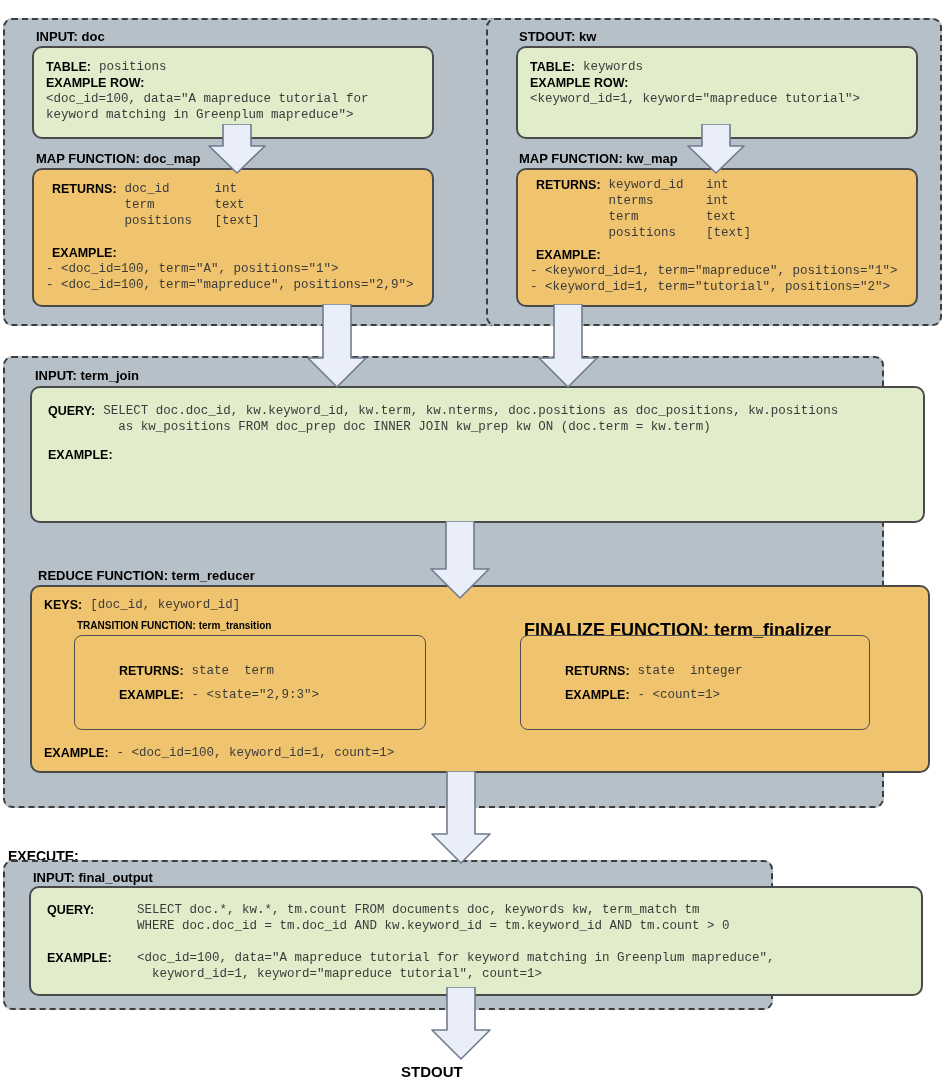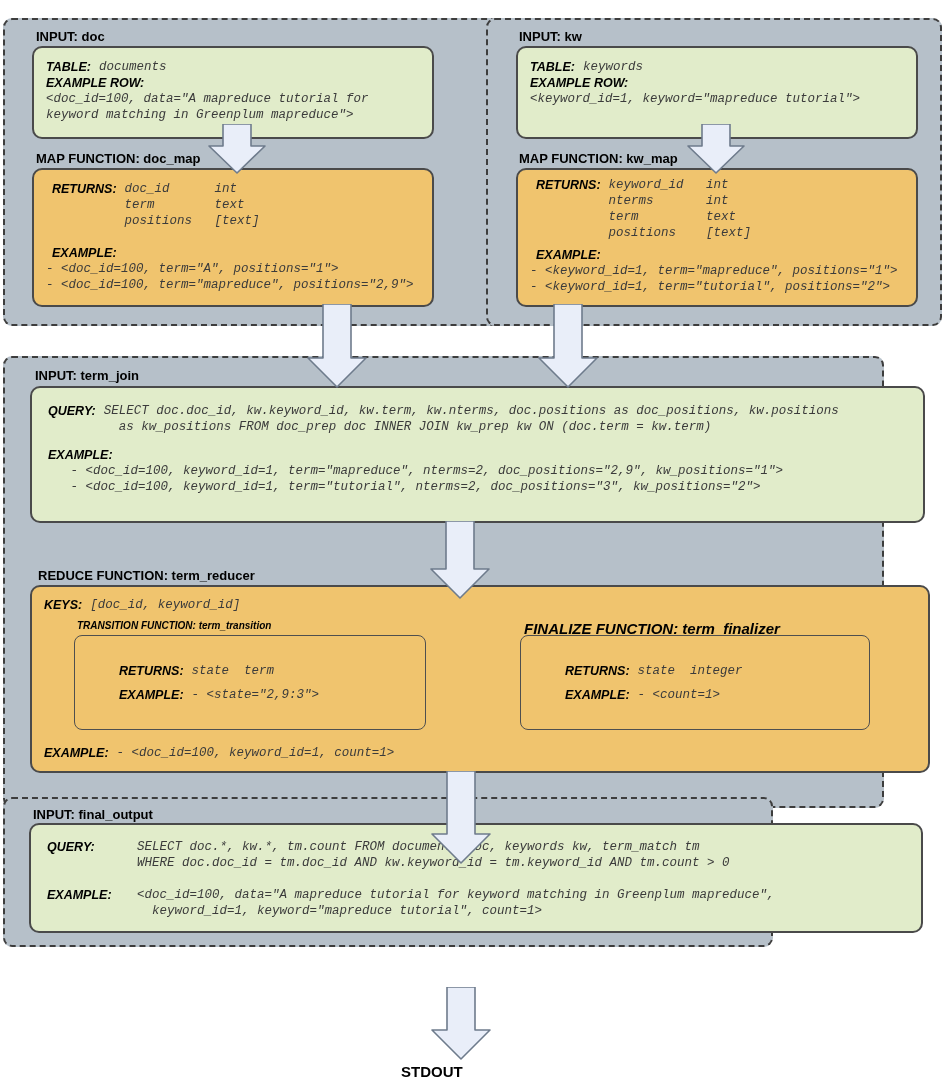--- a/index.html
+++ b/index.html
@@ -8,21 +8,21 @@
     position:relative; width:946px; height:1089px;
     font-family:"Liberation Sans", sans-serif; background:#fff; overflow:hidden;
   }
   .task-title { position:absolute; font-size:14px; font-weight:bold; color:#000; white-space:nowrap;margin-top:28px; }
   .task-box {
     position:absolute; background:#b6c0c9; border:2px dashed #3d3d3d; border-radius:9px;
   }
   .sub-title { position:absolute; font-size:13px; font-weight:bold; color:#000; white-space:nowrap; }
   .io-box {
     position:absolute; border:2px solid #4a4a4a; border-radius:10px;
-    padding:11px 12px 8px 12px; overflow:hidden;font-style:italic;
+    padding:11px 12px 8px 12px; overflow:hidden;
   }
   .green  { background:#e1ecca; }
   .orange { background:#f0c46e; }
   .inner-box {
     position:absolute; border:1px solid #4f4f4f; border-radius:8px;
     background:transparent; padding:27px 0 0 44px; overflow:hidden;
   }
   .lbl { font-size:12.5px; font-weight:bold; color:#000; white-space:nowrap; line-height:16px; }
   pre.code {
     margin:0; font-family:"Liberation Mono", monospace;
@@ -46,21 +46,21 @@
 
   <div class="task-title" style="left:8px;top:1px">TASK: doc_prep</div>
 
   <div class="task-box" style="left:3px;top:18px;width:497px;height:308px">
 
     <div class="sub-title" style="left:31px;top:9px">INPUT: doc</div>
 
     <div class="io-box green" style="left:27px;top:26px;width:402px;height:93px">
       <div class="kv">
         <span class="lbl">TABLE:</span>
-        <pre class="code">documents</pre>
+        <pre class="code">positions</pre>
       </div>
       <div class="lbl mt10">EXAMPLE ROW:</div>
       <pre class="code">&lt;doc_id=100, data="A mapreduce tutorial for
 keyword matching in Greenplum mapreduce"&gt;</pre>
     </div>
 
     <div class="sub-title" style="left:31px;top:131px">MAP FUNCTION: doc_map</div>
 
     <div class="io-box orange" style="left:27px;top:148px;width:402px;height:139px">
       <div class="kv ml6">
@@ -72,21 +72,21 @@
       <div class="lbl ml6 mt16">EXAMPLE:</div>
       <pre class="code">- &lt;doc_id=100, term="A", positions="1"&gt;
 - &lt;doc_id=100, term="mapreduce", positions="2,9"&gt;</pre>
     </div>
   </div>
 
   <div class="task-title" style="left:492px;top:1px">FROM: kw_prep</div>
 
   <div class="task-box" style="left:486px;top:18px;width:456px;height:308px">
 
-    <div class="sub-title" style="left:31px;top:9px">INPUT: kw</div>
+    <div class="sub-title" style="left:31px;top:9px">STDOUT: kw</div>
 
     <div class="io-box green" style="left:28px;top:26px;width:402px;height:93px">
       <div class="kv">
         <span class="lbl">TABLE:</span>
         <pre class="code">keywords</pre>
       </div>
       <div class="lbl mt10">EXAMPLE ROW:</div>
       <pre class="code">&lt;keyword_id=1, keyword="mapreduce tutorial"&gt;</pre>
     </div>
 
@@ -112,22 +112,20 @@
 
     <div class="sub-title" style="left:30px;top:10px">INPUT: term_join</div>
 
     <div class="io-box green" style="left:25px;top:28px;width:895px;height:137px;padding:15px 16px 8px 16px">
       <div class="kv">
         <span class="lbl">QUERY:</span>
         <pre class="code">SELECT doc.doc_id, kw.keyword_id, kw.term, kw.nterms, doc.positions as doc_positions, kw.positions
   as kw_positions FROM doc_prep doc INNER JOIN kw_prep kw ON (doc.term = kw.term)</pre>
       </div>
       <div class="lbl mt12">EXAMPLE:</div>
-      <pre class="code">   - &lt;doc_id=100, keyword_id=1, term="mapreduce", nterms=2, doc_positions="2,9", kw_positions="1"&gt;
-   - &lt;doc_id=100, keyword_id=1, term="tutorial", nterms=2, doc_positions="3", kw_positions="2"&gt;</pre>
     </div>
 
     <div class="sub-title" style="left:33px;top:210px">REDUCE FUNCTION: term_reducer</div>
 
     <div class="io-box orange" style="left:25px;top:227px;width:900px;height:188px;padding:0">
 
       <div class="kv" style="position:absolute;left:12px;top:10px">
         <span class="lbl">KEYS:</span>
         <pre class="code">[doc_id, keyword_id]</pre>
       </div>
@@ -138,21 +136,21 @@
         <div class="kv">
           <span class="lbl">RETURNS:</span>
           <pre class="code">state  term</pre>
         </div>
         <div class="kv" style="margin-top:8px">
           <span class="lbl">EXAMPLE:</span>
           <pre class="code">- &lt;state="2,9:3"&gt;</pre>
         </div>
       </div>
 
-      <div class="sub-title" style="left:492px;top:33px;font-size:15px">FINALIZE FUNCTION: term_finalizer</div>
+      <div class="sub-title" style="left:492px;top:33px;font-size:18px">FINALIZE FUNCTION: term_finalizer</div>
 
       <div class="inner-box" style="left:488px;top:48px;width:350px;height:95px">
         <div class="kv">
           <span class="lbl">RETURNS:</span>
           <pre class="code">state  integer</pre>
         </div>
         <div class="kv" style="margin-top:8px">
           <span class="lbl">EXAMPLE:</span>
           <pre class="code">- &lt;count=1&gt;</pre>
         </div>
@@ -160,21 +158,21 @@
 
       <div class="kv" style="position:absolute;left:12px;top:158px">
         <span class="lbl">EXAMPLE:</span>
         <pre class="code">- &lt;doc_id=100, keyword_id=1, count=1&gt;</pre>
       </div>
     </div>
   </div>
 
   <div class="task-title" style="left:8px;top:820px">EXECUTE:</div>
 
-  <div class="task-box" style="left:3px;top:797px;width:770px;height:150px">
+  <div class="task-box" style="left:3px;top:860px;width:770px;height:150px">
 
     <div class="sub-title" style="left:28px;top:8px">INPUT: final_output</div>
 
     <div class="io-box green" style="left:24px;top:24px;width:894px;height:110px;padding:14px 16px 8px 16px">
       <div class="kv kv-wide">
         <span class="lbl">QUERY:</span>
         <pre class="code">SELECT doc.*, kw.*, tm.count FROM documents doc, keywords kw, term_match tm
 WHERE doc.doc_id = tm.doc_id AND kw.keyword_id = tm.keyword_id AND tm.count &gt; 0</pre>
       </div>
       <div class="kv kv-wide" style="margin-top:16px">

